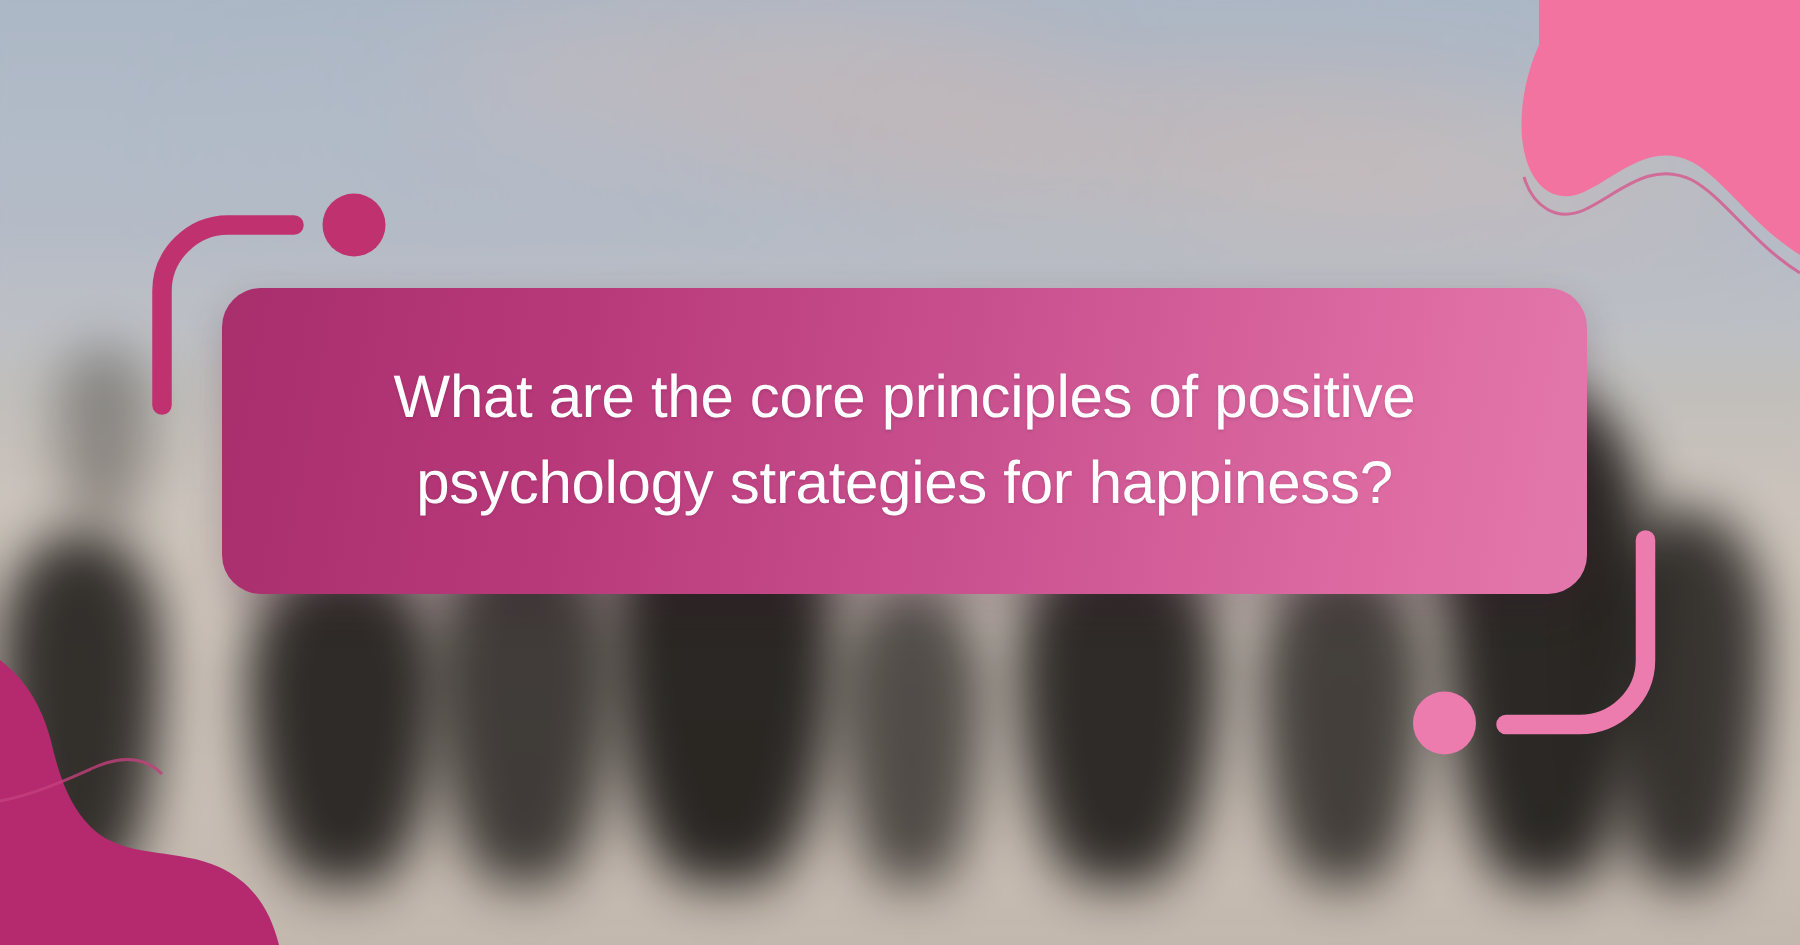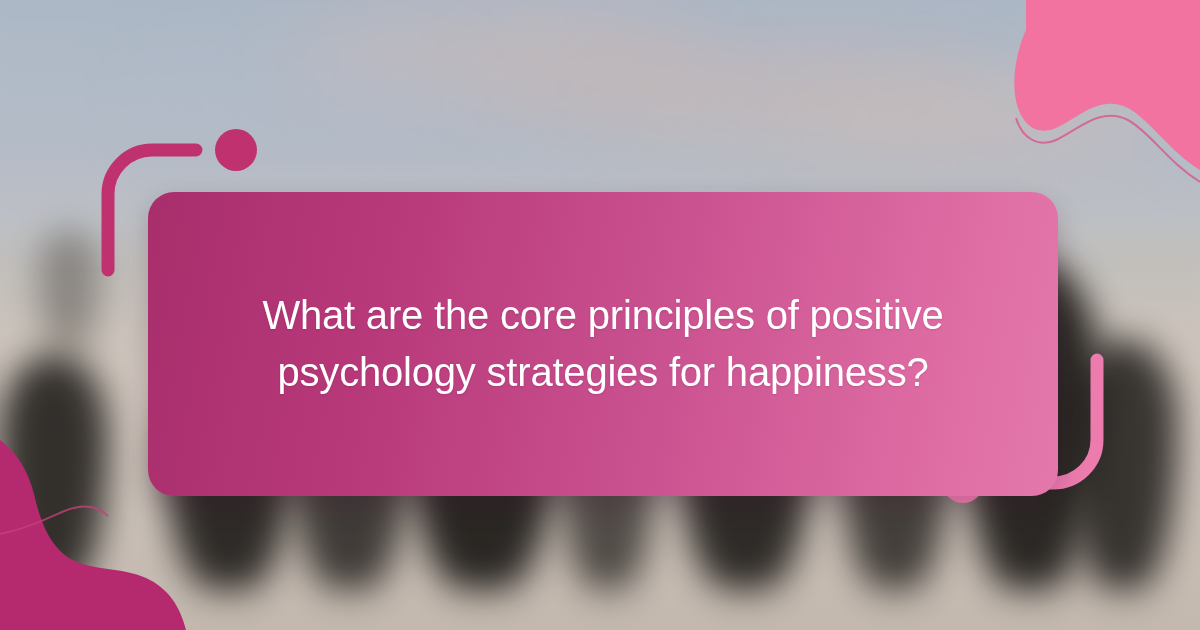--- a/index.html
+++ b/index.html
@@ -99,21 +99,21 @@
     height: 630px;
     pointer-events: none;
   }
 
   
   .question-card {
     position: absolute;
     left: 148px;
     top: 192px;
     width: 910px;
-    height: 304px;
+    height: 204px;
     border-radius: 26px;
     background: linear-gradient(100deg, #a82e6c 0%, #b8397a 26%, #cb5391 58%, #dd6ba2 84%, #e378ac 100%);
     box-shadow: 0 10px 26px rgba(60,20,45,.22);
     display: flex;
     align-items: center;
     justify-content: center;
     box-sizing: border-box;
     padding: 18px 48px;
   }
 

